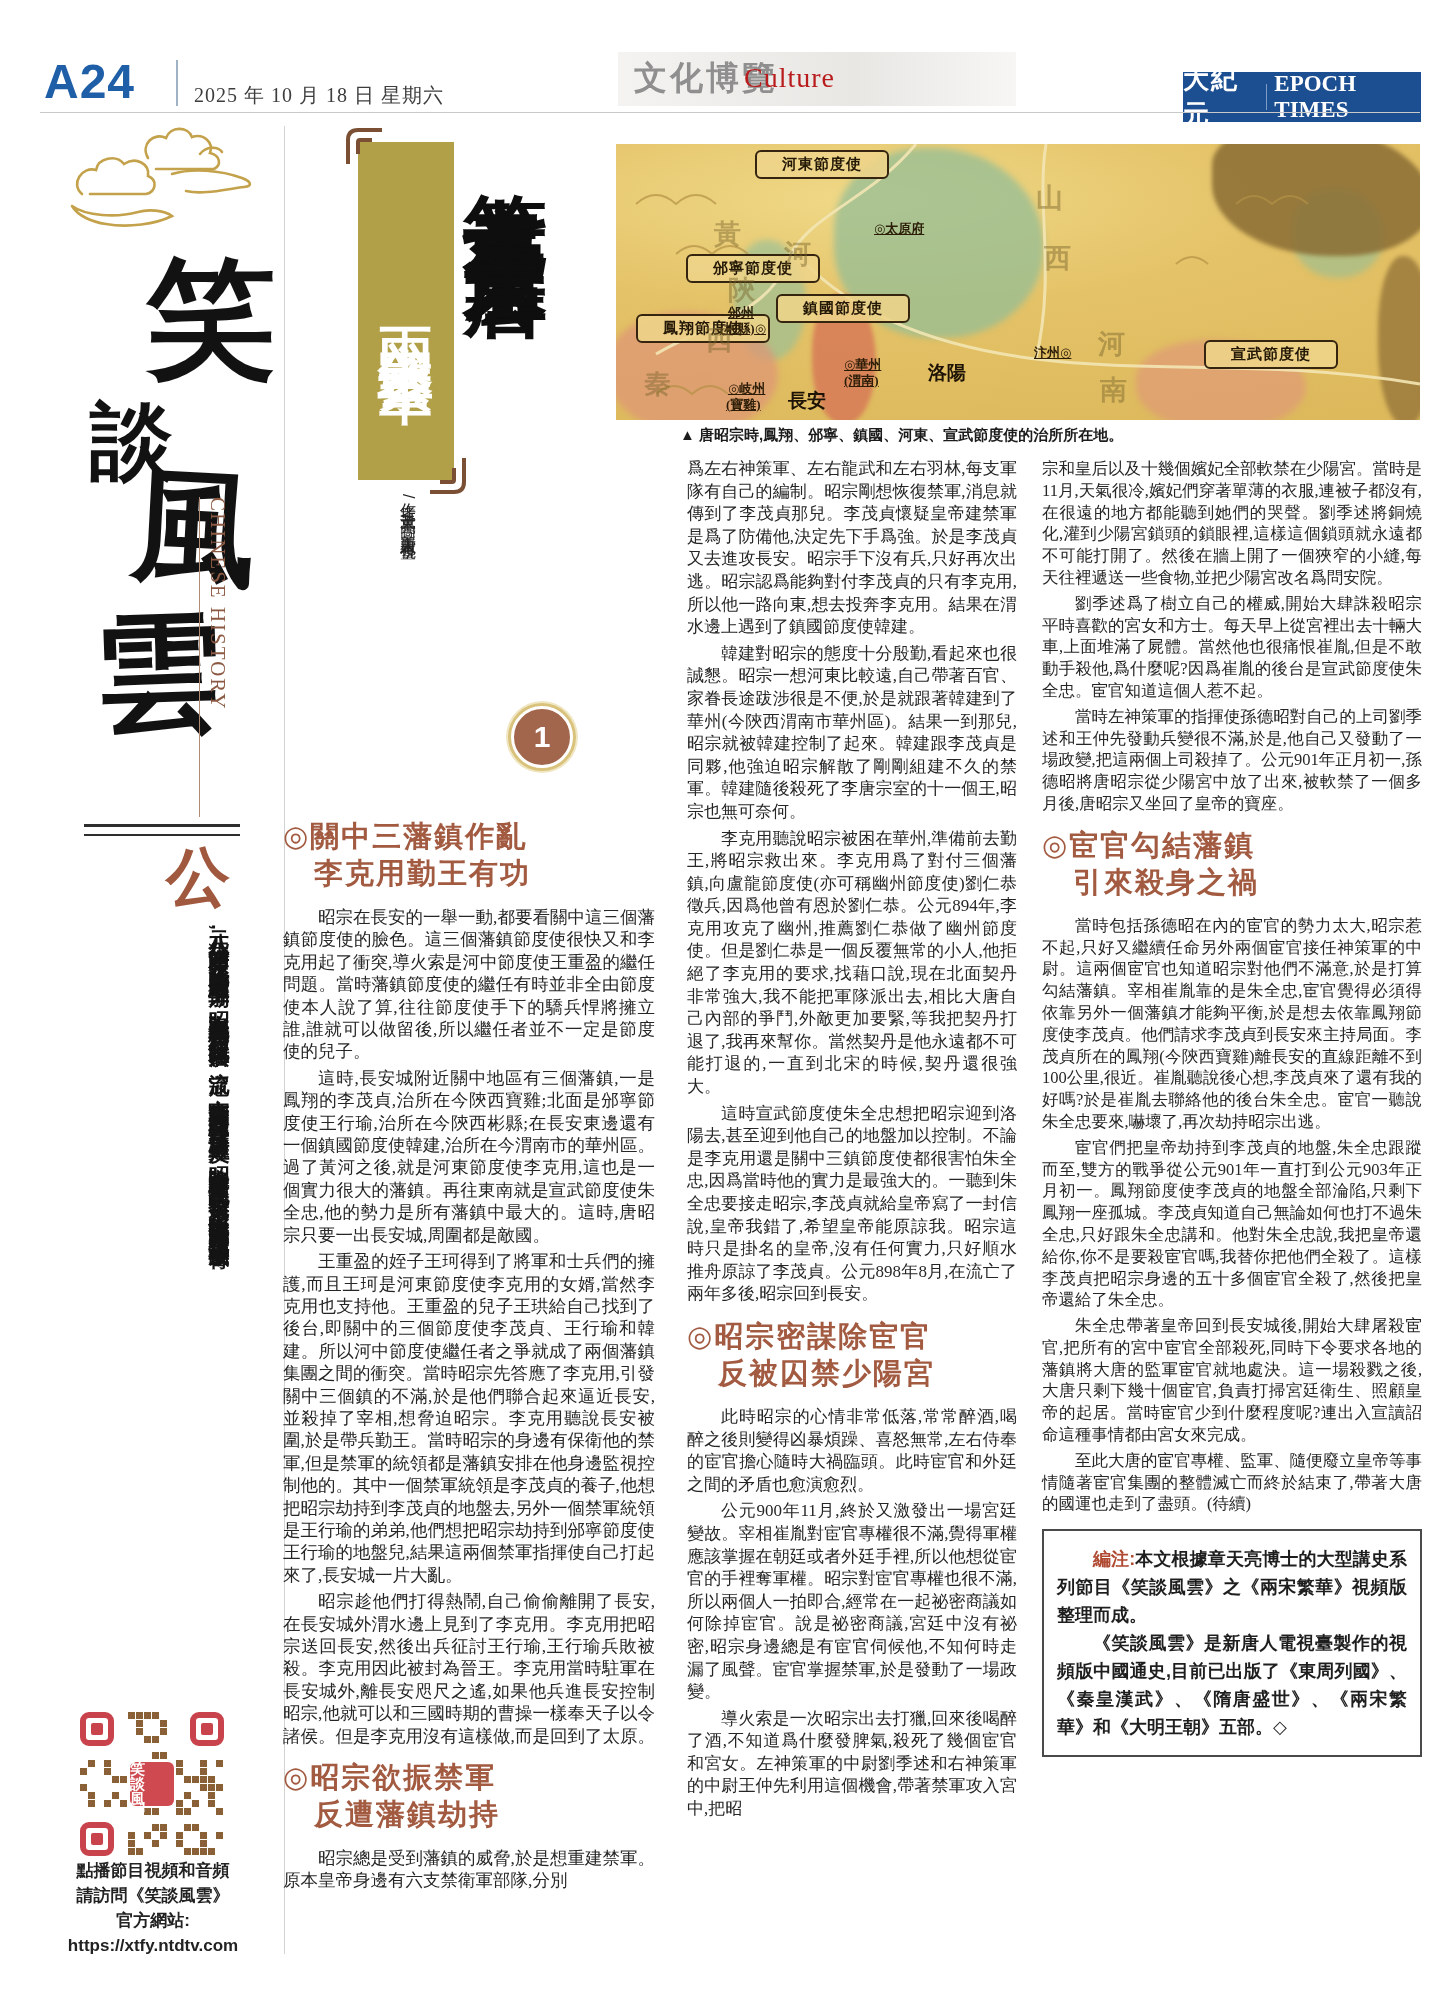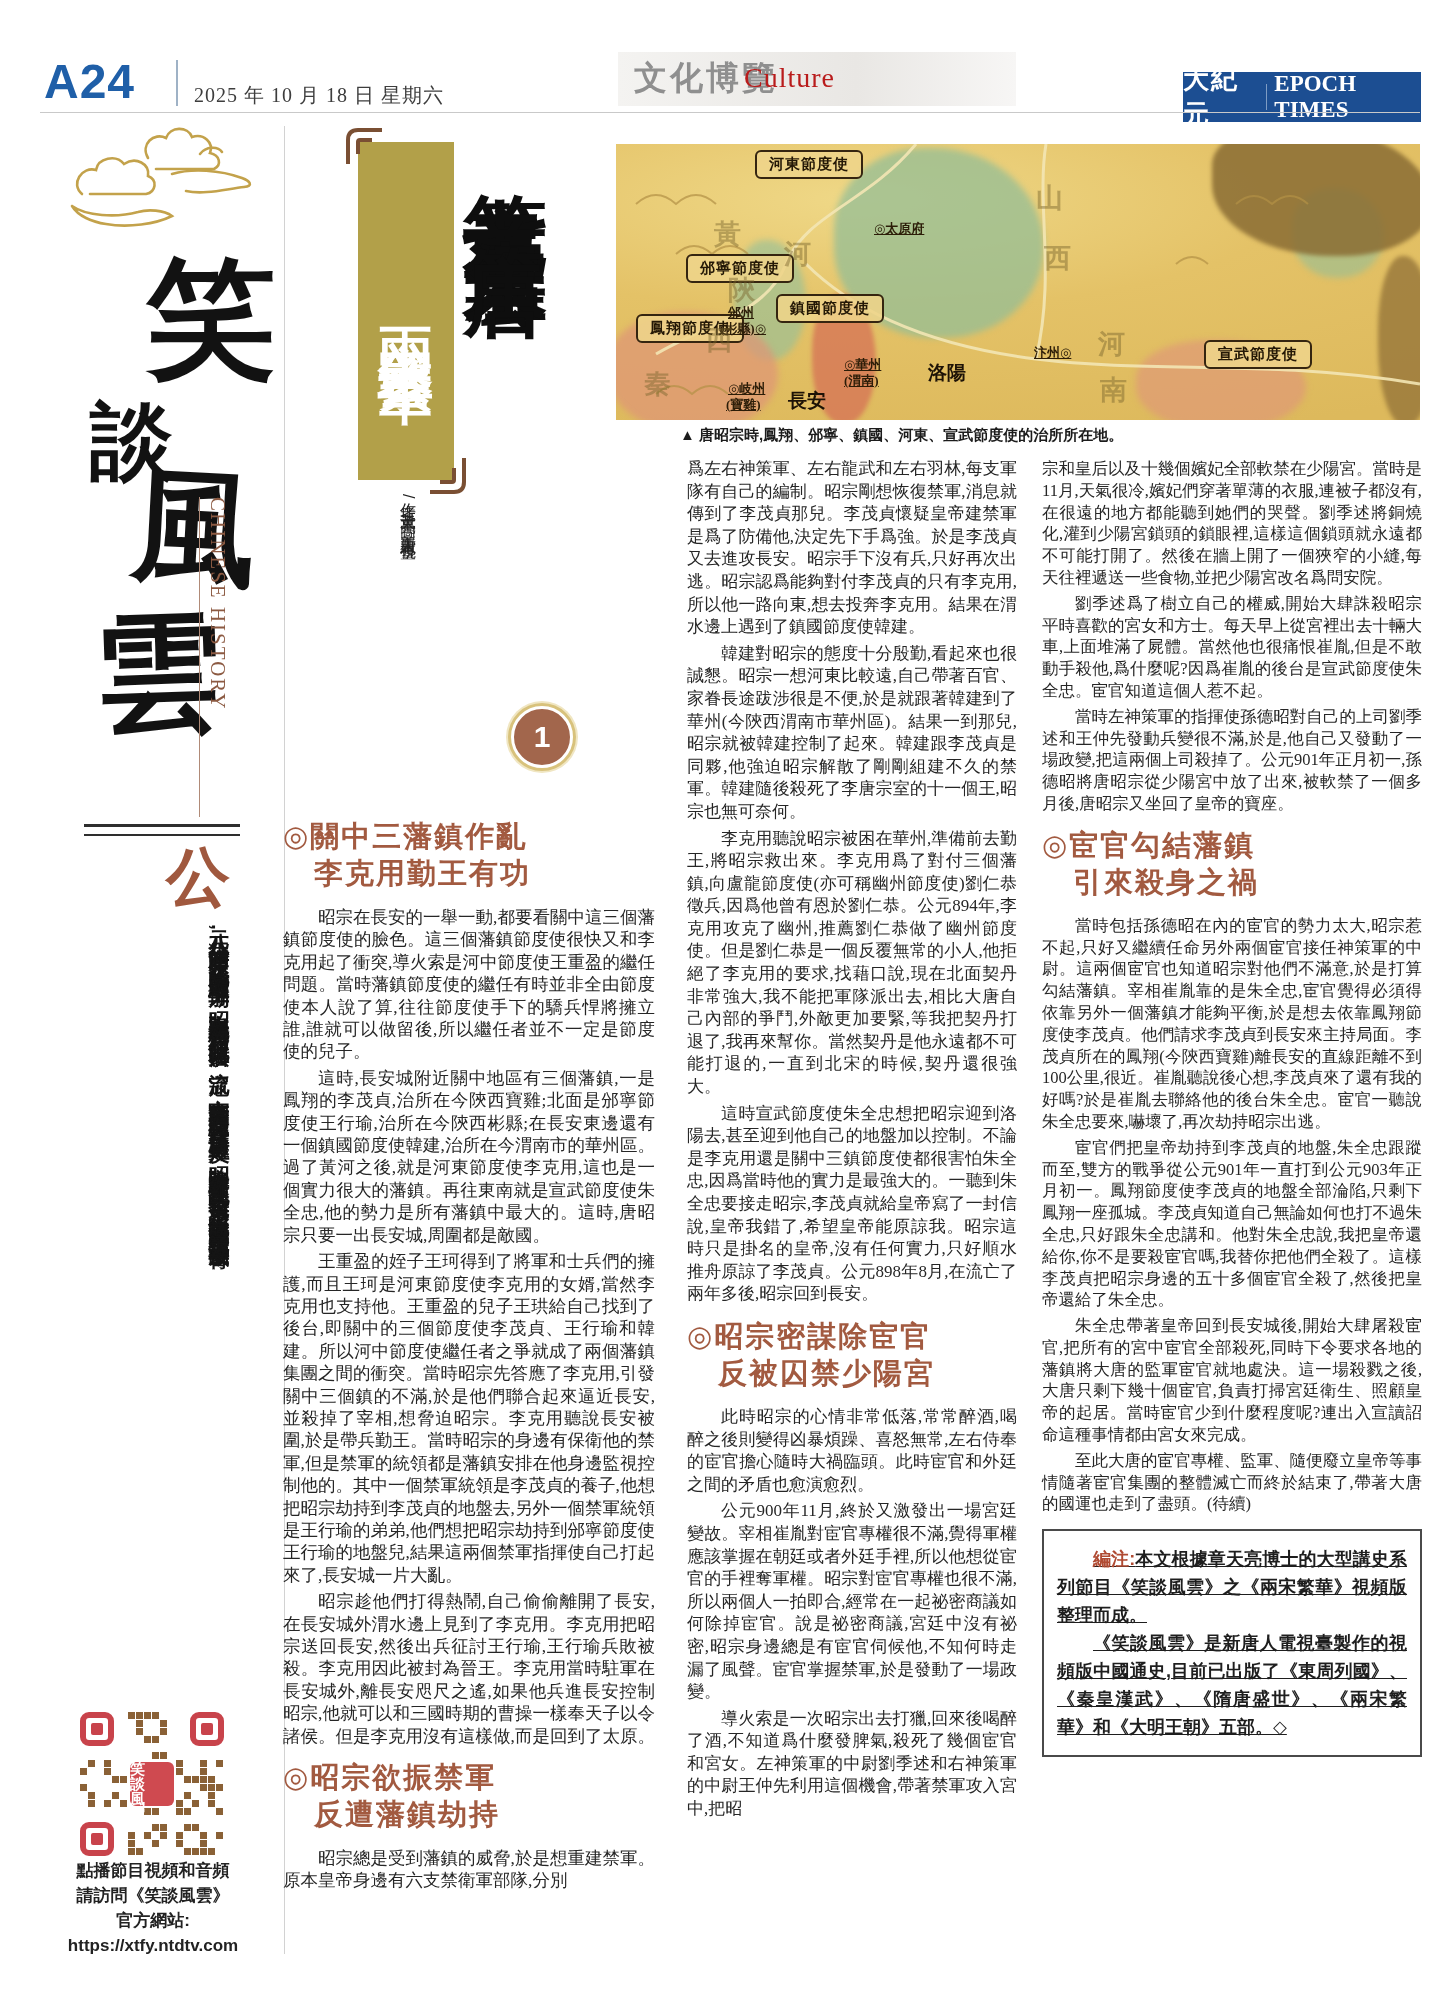--- a/index.html
+++ b/index.html
@@ -53,36 +53,36 @@
   .badge{left:511px;top:706px;width:56px;height:56px;border-radius:50%;background:#a2664c;
          display:flex;align-items:center;justify-content:center;color:#fff;
          font:700 30px "Liberation Sans","DejaVu Sans",sans-serif;
          border:3px solid #fff;box-shadow:0 0 0 3px #d8c27c, 0 0 0 5px #f0e6c2;}
   
   .map{left:616px;top:144px;width:804px;height:276px;background:
         radial-gradient(120% 90% at 30% 20%, #eFd887 0%, #e4c267 45%, #ddb95c 100%);overflow:hidden;}
   .blob{position:absolute;border-radius:45% 55% 50% 50%;}
   .ml{position:absolute;white-space:nowrap;}
   .jds{border:2px solid #352510;border-radius:6px;background:rgba(238,212,138,.88);
-       padding:3px 12px;font:700 15px "Liberation Serif","DejaVu Serif",serif;color:#241806;letter-spacing:1px;text-align:right;}
+       padding:3px 25px;font:700 15px "Liberation Serif","DejaVu Serif",serif;color:#241806;letter-spacing:1px;text-align:right;}
   .city{font:700 13px "Liberation Serif","DejaVu Serif",serif;color:#2c1d08;text-decoration:underline;}
   .city-major{font:700 19px "Liberation Serif","DejaVu Serif",serif;color:#1d1206;}
   .faint{font:700 27px "Liberation Serif","DejaVu Serif",serif;color:rgba(120,100,45,.45);}
   .map-cap{left:680px;top:426px;width:742px;font:700 15px "Liberation Sans","DejaVu Sans",sans-serif;color:#1c1c1c;}
   
   .col{position:absolute;text-align:justify;}
   .col1{left:283px;top:806px;width:372px;font-size:17.5px;line-height:22.4px;}
   .col2{left:687px;top:458px;width:330px;font-size:17px;line-height:22.6px;}
   .col3{left:1042px;top:458px;width:380px;font-size:16.5px;line-height:21.8px;}
   .bp{margin:0 0 4px 0;text-indent:2em;color:#262626;}
   .bp.noind{text-indent:0;}
   .sec-h{margin:12px 0 14px 0;font:700 29px "Liberation Sans","DejaVu Sans",sans-serif;color:#a25a40;
          line-height:37px;letter-spacing:2px;white-space:pre-line;}
   .endnote{margin-top:14px;border:2px solid #4a4a4a;padding:14px 13px;
-           font:700 18px "Liberation Sans","DejaVu Sans",sans-serif;line-height:28px;color:#1e1e1e;text-align:justify;text-decoration:underline;}
+           font:700 18px "Liberation Sans","DejaVu Sans",sans-serif;line-height:28px;color:#1e1e1e;text-align:justify;}
   .endnote p{margin:0;text-indent:2em;}
   .en-label{color:#b04a32;}
 </style>
 </head>
 <body>
 
 <div class="page">
 
   <div class="abs pagenum">A24</div>
   <div class="abs hdr-div"></div>

